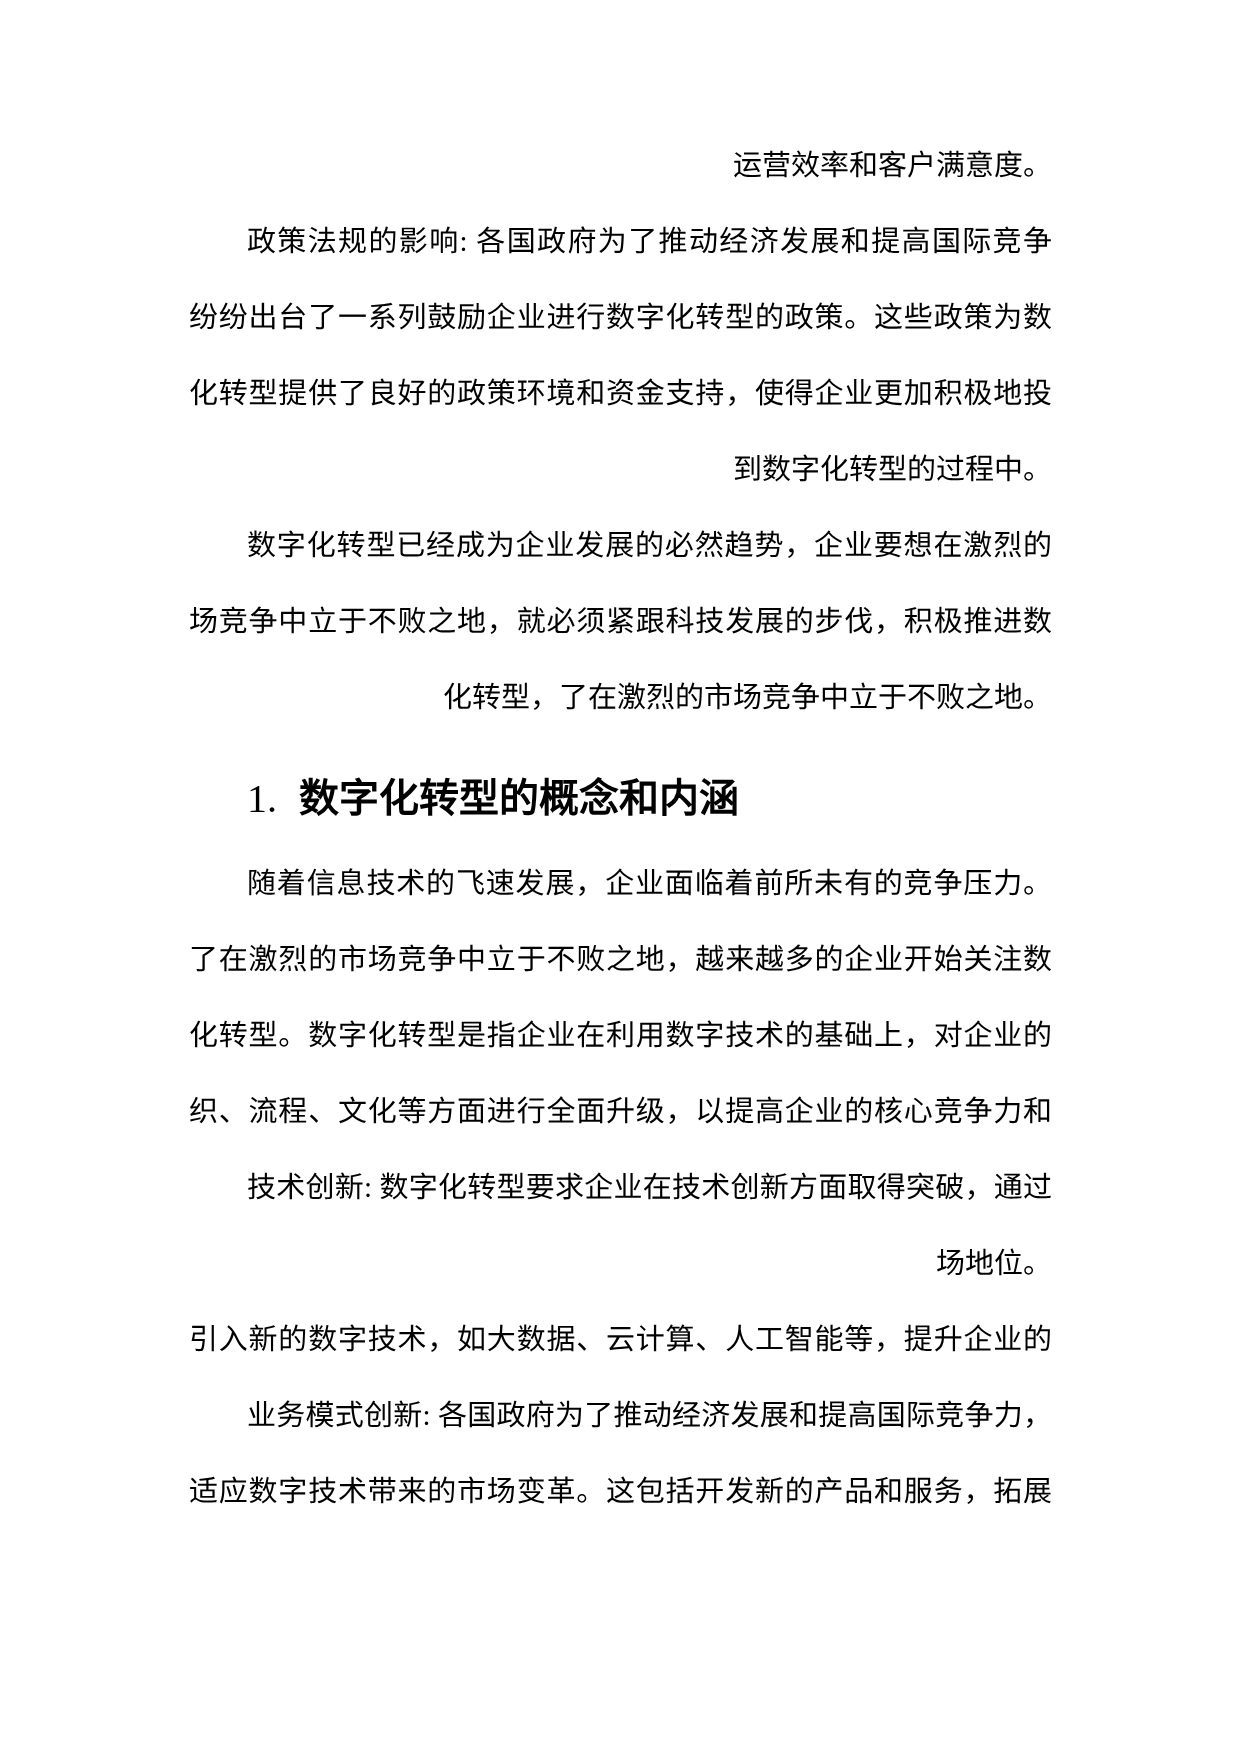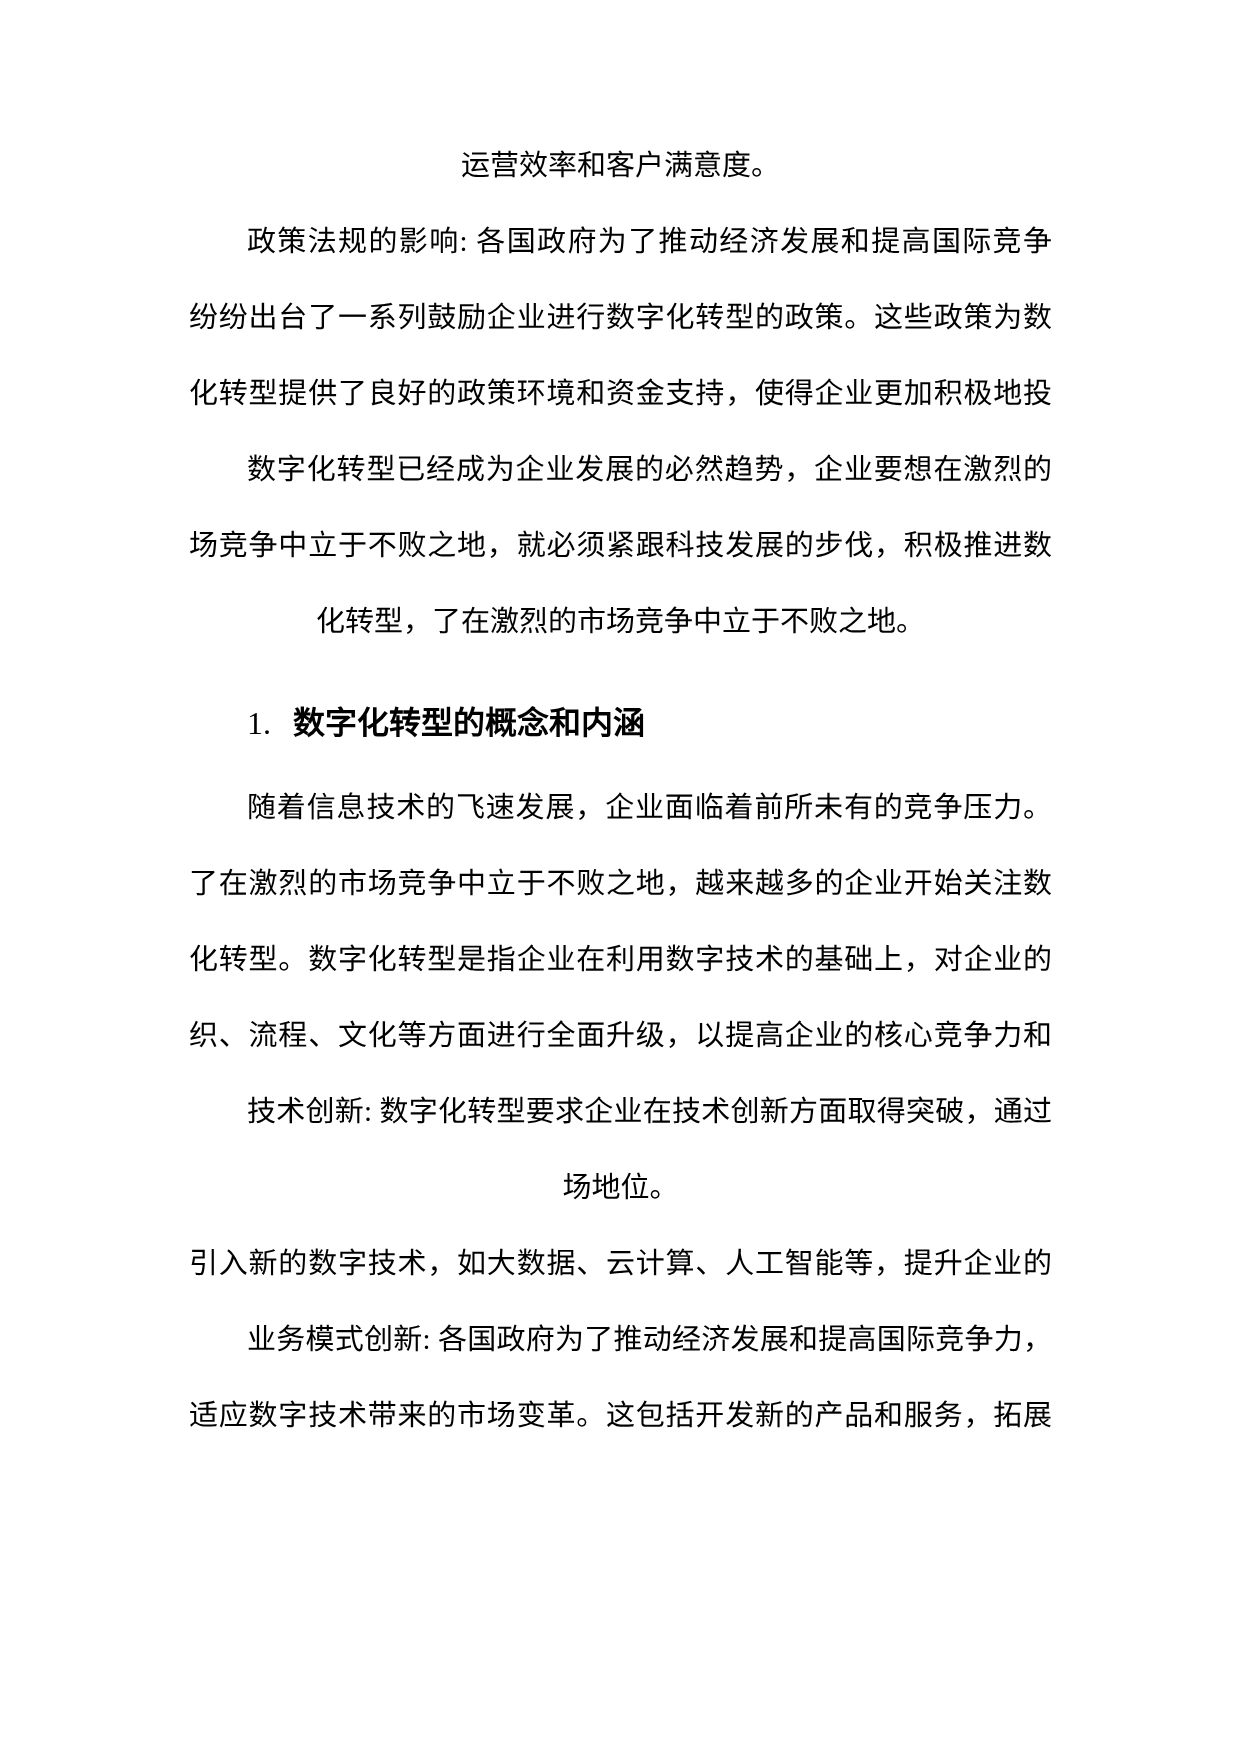--- a/index.html
+++ b/index.html
@@ -13,57 +13,58 @@
     color: #000000;
     padding: 127px 189px 0 189px;
     overflow: hidden;
     font-family: "Liberation Serif", "DejaVu Serif", serif;
   }
   .ln {
     height: 76px;
     line-height: 76px;
     font-size: 29px;
     overflow: hidden;
-    text-align: center;
+    text-align: right;
     white-space: nowrap;
   }
   .ln.fill {
     white-space: normal;
     text-align: justify;
     text-align-last: justify;
   }
   .ln.ind {
     text-indent: 58px;
   }
   .heading {
     margin-top: 26px;
     margin-bottom: 8px;
     height: 76px;
     line-height: 76px;
-    font-size: 32px;
+    font-size: 40px;
     white-space: nowrap;
     padding-left: 58px;
     overflow: hidden;
   }
   .h-num {
     font-weight: normal;
     margin-right: 22px;
   }
   .h-text {
     font-weight: bold;
   }
 </style>
 </head>
 <body>
 
 <div class="page">
   <div class="ln">运营效率和客户满意度。</div>
   <div class="ln ind fill">政策法规的影响: 各国政府为了推动经济发展和提高国际竞争力，</div>
   <div class="ln fill">纷纷出台了一系列鼓励企业进行数字化转型的政策。这些政策为数字</div>
   <div class="ln fill">化转型提供了良好的政策环境和资金支持，使得企业更加积极地投入</div>
+  <div class="ln">到数字化转型的过程中。</div>
   <div class="ln ind fill">数字化转型已经成为企业发展的必然趋势，企业要想在激烈的市</div>
   <div class="ln fill">场竞争中立于不败之地，就必须紧跟科技发展的步伐，积极推进数字</div>
   <div class="ln">化转型，了在激烈的市场竞争中立于不败之地。</div>
 
   <div class="heading">
     <span class="h-num">1.</span><span class="h-text">数字化转型的概念和内涵</span>
   </div>
 
   <div class="ln ind fill">随着信息技术的飞速发展，企业面临着前所未有的竞争压力。为</div>
   <div class="ln fill">了在激烈的市场竞争中立于不败之地，越来越多的企业开始关注数字</div>

